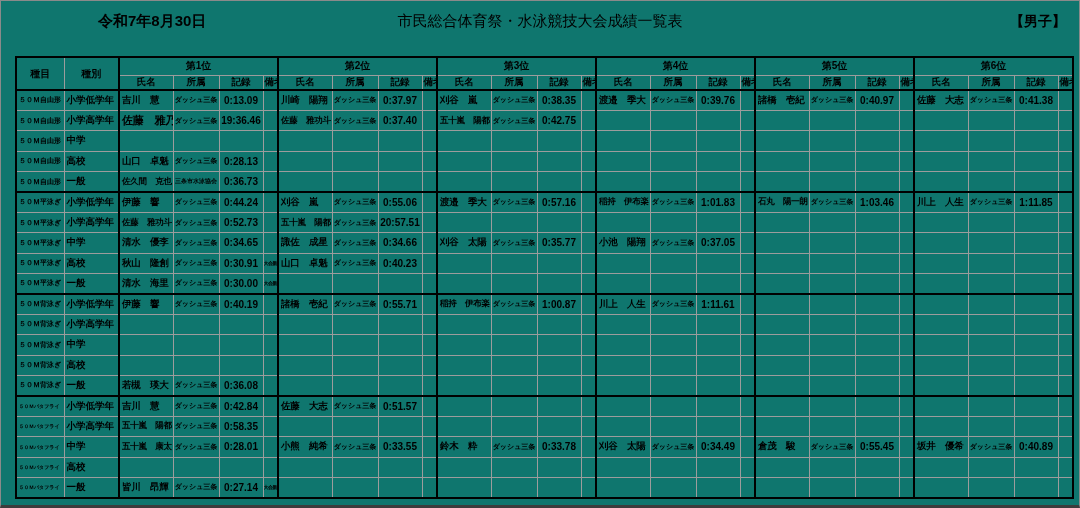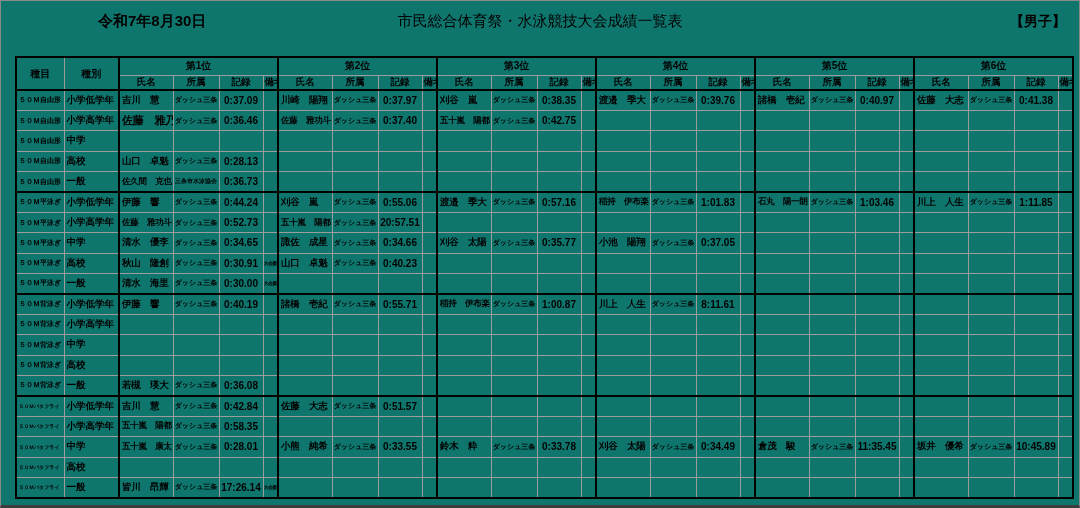--- a/index.html
+++ b/index.html
@@ -113,21 +113,21 @@
           <th class="subh">記録</th>
           <th class="subh">備考</th>
         </tr>
       </thead>
     <tbody>
         <tr>
           <td class="event fit" style="font-size: 7px;">５０Ｍ自由形</td>
           <td class="cat fit">小学低学年</td>
           <td class="name fit bL">吉川　慧</td>
           <td class="team fit" style="font-size: 7px;">ダッシュ三条</td>
-          <td class="time fit">0:37.09</td>
+          <td class="time fit">0:13.09</td>
           <td class="note fit"></td>
           <td class="name fit bL">川崎　陽翔</td>
           <td class="team fit" style="font-size: 7px;">ダッシュ三条</td>
           <td class="time fit">0:37.97</td>
           <td class="note fit"></td>
           <td class="name fit bL">刈谷　嵐</td>
           <td class="team fit" style="font-size: 7px;">ダッシュ三条</td>
           <td class="time fit">0:38.35</td>
           <td class="note fit"></td>
           <td class="name fit bL">渡邉　季大</td>
@@ -141,21 +141,21 @@
           <td class="name fit bL">佐藤　大志</td>
           <td class="team fit" style="font-size: 7px;">ダッシュ三条</td>
           <td class="time fit">0:41.38</td>
           <td class="note fit"></td>
         </tr>
         <tr>
           <td class="event fit" style="font-size: 7px;">５０Ｍ自由形</td>
           <td class="cat fit">小学高学年</td>
           <td class="name fit bL" style="font-size: 11px;">佐藤　雅乃助</td>
           <td class="team fit" style="font-size: 7px;">ダッシュ三条</td>
-          <td class="time fit">0:36.46</td>
+          <td class="time fit">19:36.46</td>
           <td class="note fit"></td>
           <td class="name fit bL" style="font-size: 8.5px;">佐藤　雅功斗</td>
           <td class="team fit" style="font-size: 7px;">ダッシュ三条</td>
           <td class="time fit">0:37.40</td>
           <td class="note fit"></td>
           <td class="name fit bL" style="font-size: 8.5px;">五十嵐　陽都</td>
           <td class="team fit" style="font-size: 7px;">ダッシュ三条</td>
           <td class="time fit">0:42.75</td>
           <td class="note fit"></td>
           <td class="name fit bL"></td>
@@ -405,21 +405,21 @@
           <td class="name fit bL">諸橋　壱紀</td>
           <td class="team fit" style="font-size: 7px;">ダッシュ三条</td>
           <td class="time fit">0:55.71</td>
           <td class="note fit"></td>
           <td class="name fit bL" style="font-size: 8.5px;">稲持　伊布楽</td>
           <td class="team fit" style="font-size: 7px;">ダッシュ三条</td>
           <td class="time fit">1:00.87</td>
           <td class="note fit"></td>
           <td class="name fit bL">川上　人生</td>
           <td class="team fit" style="font-size: 7px;">ダッシュ三条</td>
-          <td class="time fit">8:11.61</td>
+          <td class="time fit">1:11.61</td>
           <td class="note fit"></td>
           <td class="name fit bL"></td>
           <td class="team fit"></td>
           <td class="time fit"></td>
           <td class="note fit"></td>
           <td class="name fit bL"></td>
           <td class="team fit"></td>
           <td class="time fit"></td>
           <td class="note fit"></td>
         </tr>
@@ -605,25 +605,25 @@
           <td class="name fit bL">鈴木　粋</td>
           <td class="team fit" style="font-size: 7px;">ダッシュ三条</td>
           <td class="time fit">0:33.78</td>
           <td class="note fit"></td>
           <td class="name fit bL">刈谷　太陽</td>
           <td class="team fit" style="font-size: 7px;">ダッシュ三条</td>
           <td class="time fit">0:34.49</td>
           <td class="note fit"></td>
           <td class="name fit bL">倉茂　駿</td>
           <td class="team fit" style="font-size: 7px;">ダッシュ三条</td>
-          <td class="time fit">11:35.45</td>
+          <td class="time fit">0:55.45</td>
           <td class="note fit"></td>
           <td class="name fit bL">坂井　優希</td>
           <td class="team fit" style="font-size: 7px;">ダッシュ三条</td>
-          <td class="time fit">10:45.89</td>
+          <td class="time fit">0:40.89</td>
           <td class="note fit"></td>
         </tr>
         <tr>
           <td class="event fit" style="font-size: 5px;">５０Ｍバタフライ</td>
           <td class="cat fit">高校</td>
           <td class="name fit bL"></td>
           <td class="team fit"></td>
           <td class="time fit"></td>
           <td class="note fit"></td>
           <td class="name fit bL"></td>
@@ -645,21 +645,21 @@
           <td class="name fit bL"></td>
           <td class="team fit"></td>
           <td class="time fit"></td>
           <td class="note fit"></td>
         </tr>
         <tr class="secend">
           <td class="event fit" style="font-size: 5px;">５０Ｍバタフライ</td>
           <td class="cat fit">一般</td>
           <td class="name fit bL">皆川　昂輝</td>
           <td class="team fit" style="font-size: 7px;">ダッシュ三条</td>
-          <td class="time fit">17:26.14</td>
+          <td class="time fit">0:27.14</td>
           <td class="note fit" style="font-size: 5px;">大会新</td>
           <td class="name fit bL"></td>
           <td class="team fit"></td>
           <td class="time fit"></td>
           <td class="note fit"></td>
           <td class="name fit bL"></td>
           <td class="team fit"></td>
           <td class="time fit"></td>
           <td class="note fit"></td>
           <td class="name fit bL"></td>

